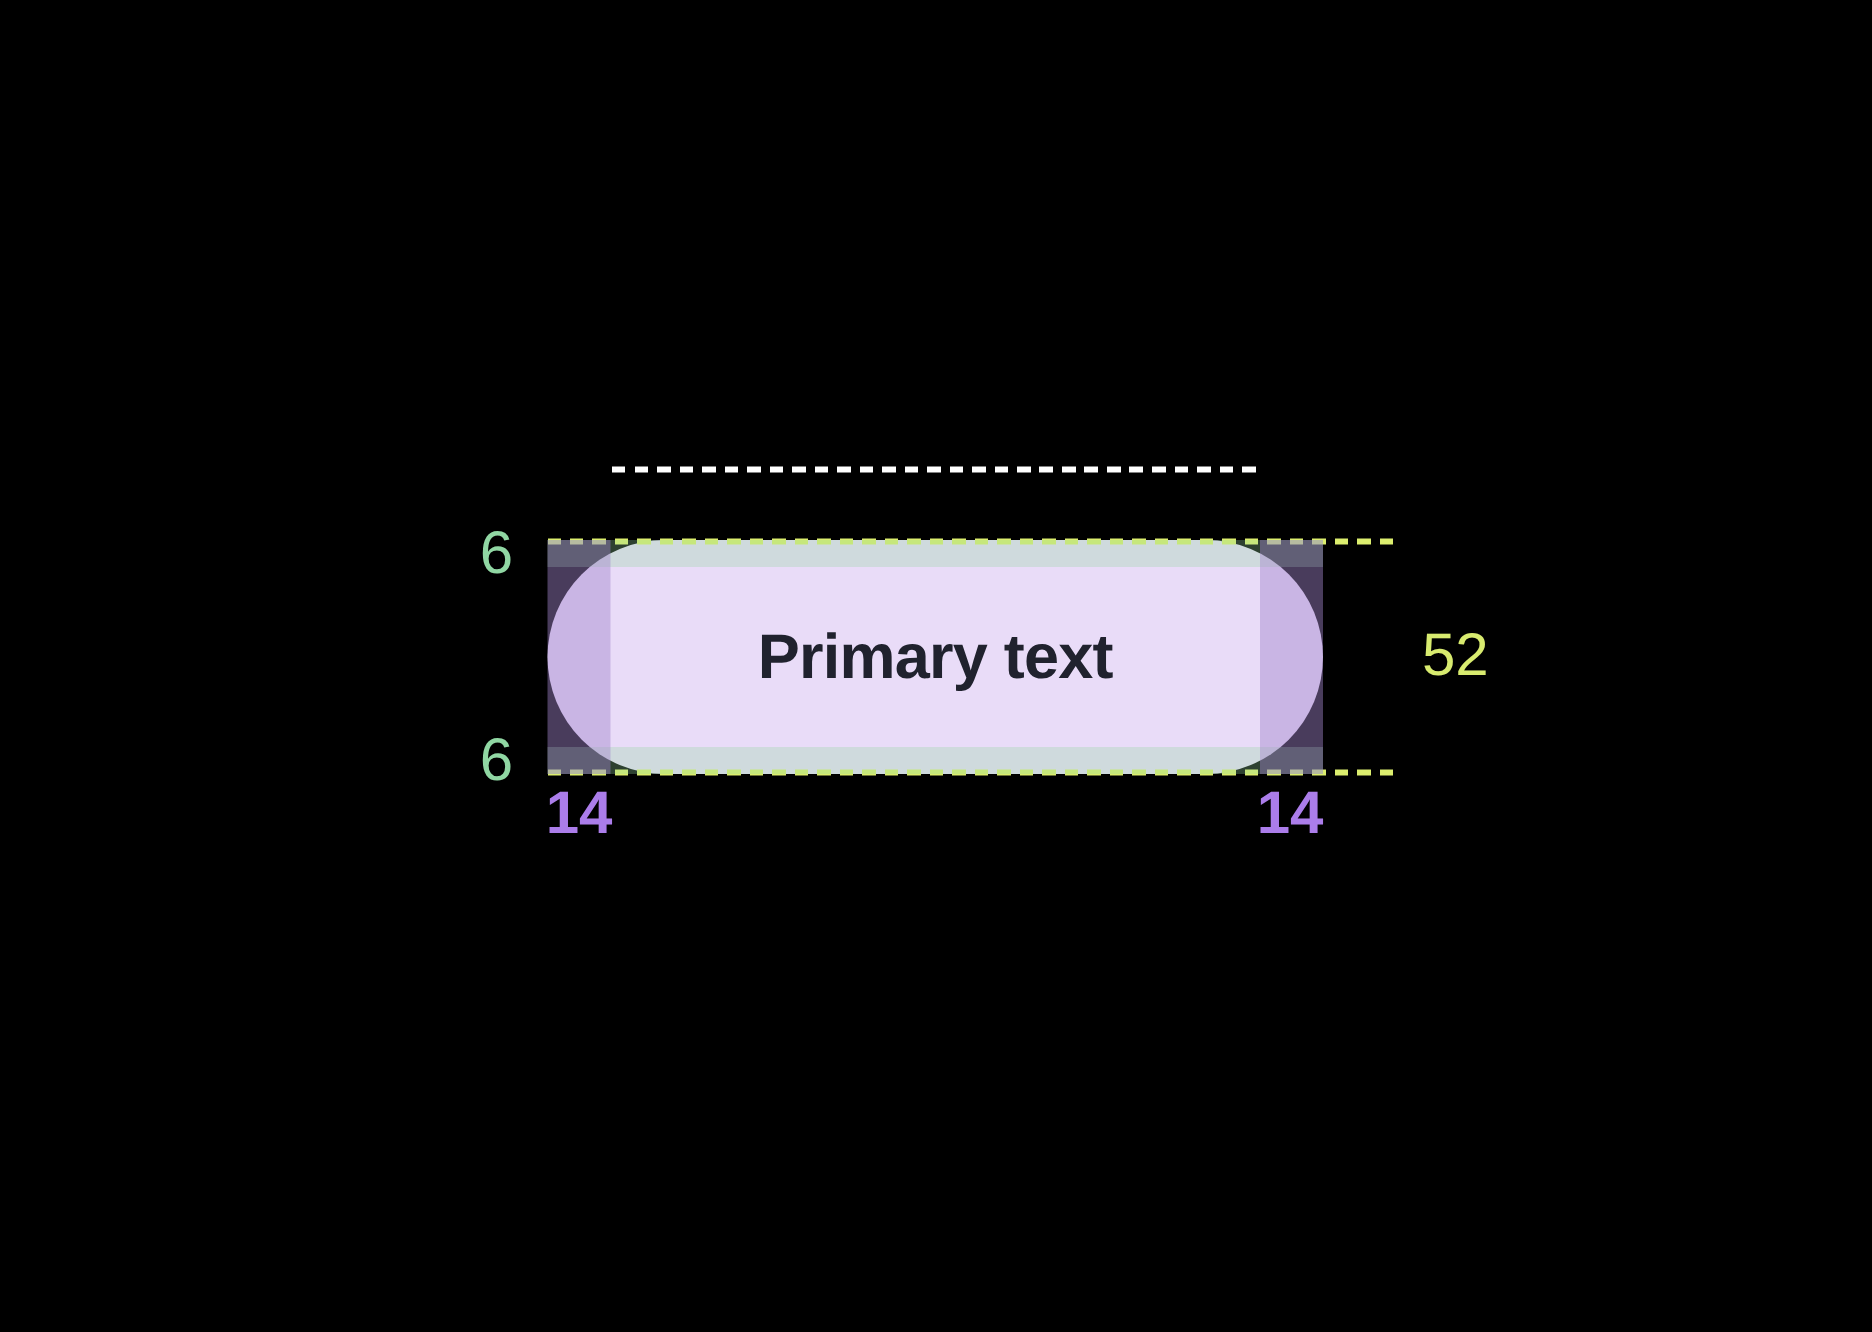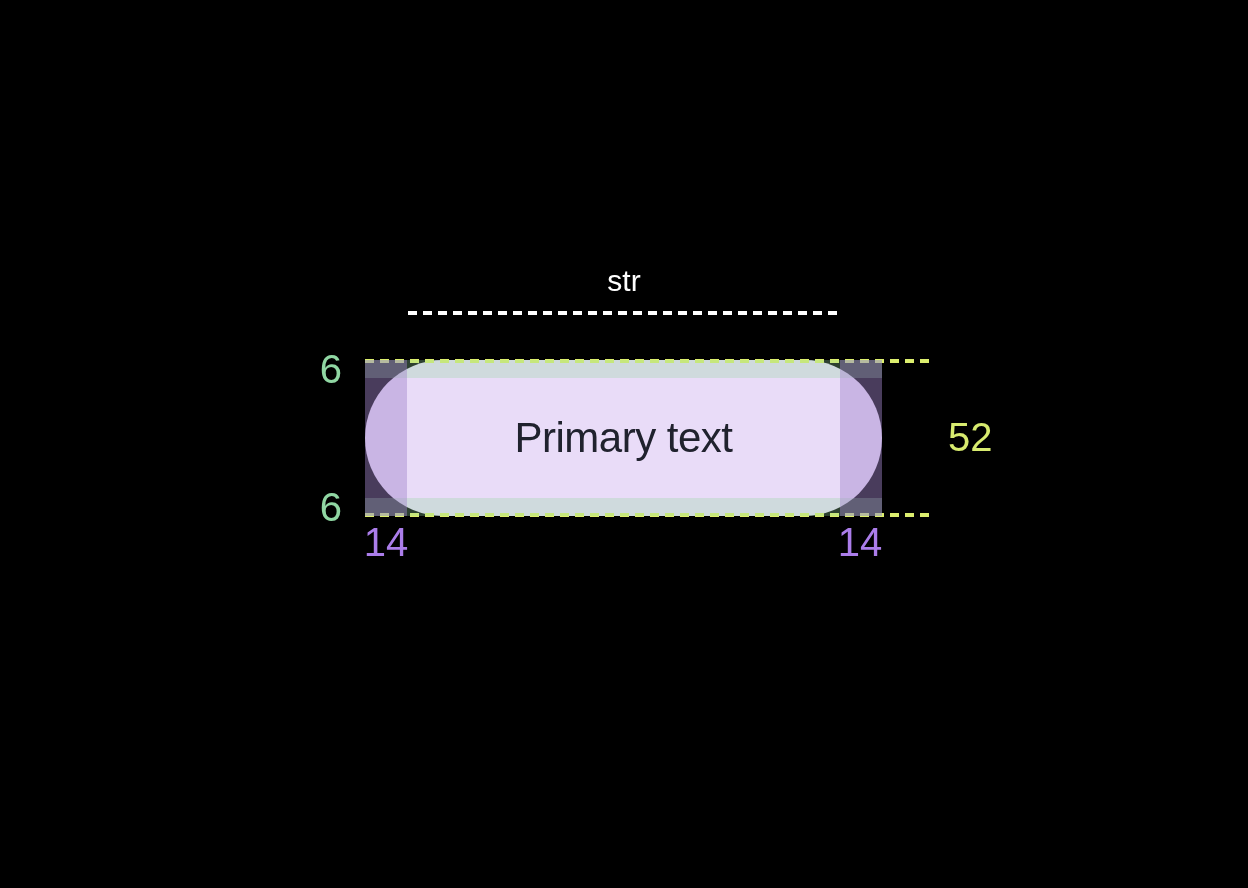--- a/index.html
+++ b/index.html
@@ -54,21 +54,21 @@
     inset: 0;
     z-index: 1;
     border-radius: 999px;
     background: var(--button-fill);
     display: flex;
     align-items: center;
     justify-content: center;
   }
   .pill-label {
     font-size: 42px;
-    font-weight: normal;
+    font-weight: bold;
     letter-spacing: -0.5px;
     color: var(--button-text);
   }
 
   
   .guide {
     position: absolute;
     left: 0;
     width: 565px;
     height: 4px;
@@ -97,34 +97,33 @@
   .strip.h.right { right: 0; }
 
   
   .m-label {
     position: absolute;
     font-size: 40px;
     line-height: 46px;
     text-align: right;
   }
   .m-label.vpad { color: var(--vpad-label-color); }
-  .m-label.hpad { color: var(--hpad-label-color); }
+  .m-label.hpad { color: var(--hpad-label-color); font-weight: bold; }
   .m-label.height { color: var(--height-label-color); }
   #six-top    { left: 270px; top: 346px; width: 72px; text-align: right; }
   #six-bottom { left: 270px; top: 484px; width: 72px; text-align: right; }
   #fifty-two  { left: 948px; top: 414px; }
   #fourteen-left  { left: 354px; top: 519px; width: 64px; text-align: center; }
   #fourteen-right { left: 828px; top: 519px; width: 64px; text-align: center; }
 </style>
 </head>
 <body>
 
 <div class="stage">
 
-  <div class="str-label">str</div>
   <div class="str-line"></div>
 
   <div class="bbox">
     <div class="pill">
       <span class="pill-label">Primary text</span>
     </div>
 
     <div class="guide top"></div>
     <div class="guide bottom"></div>
 

